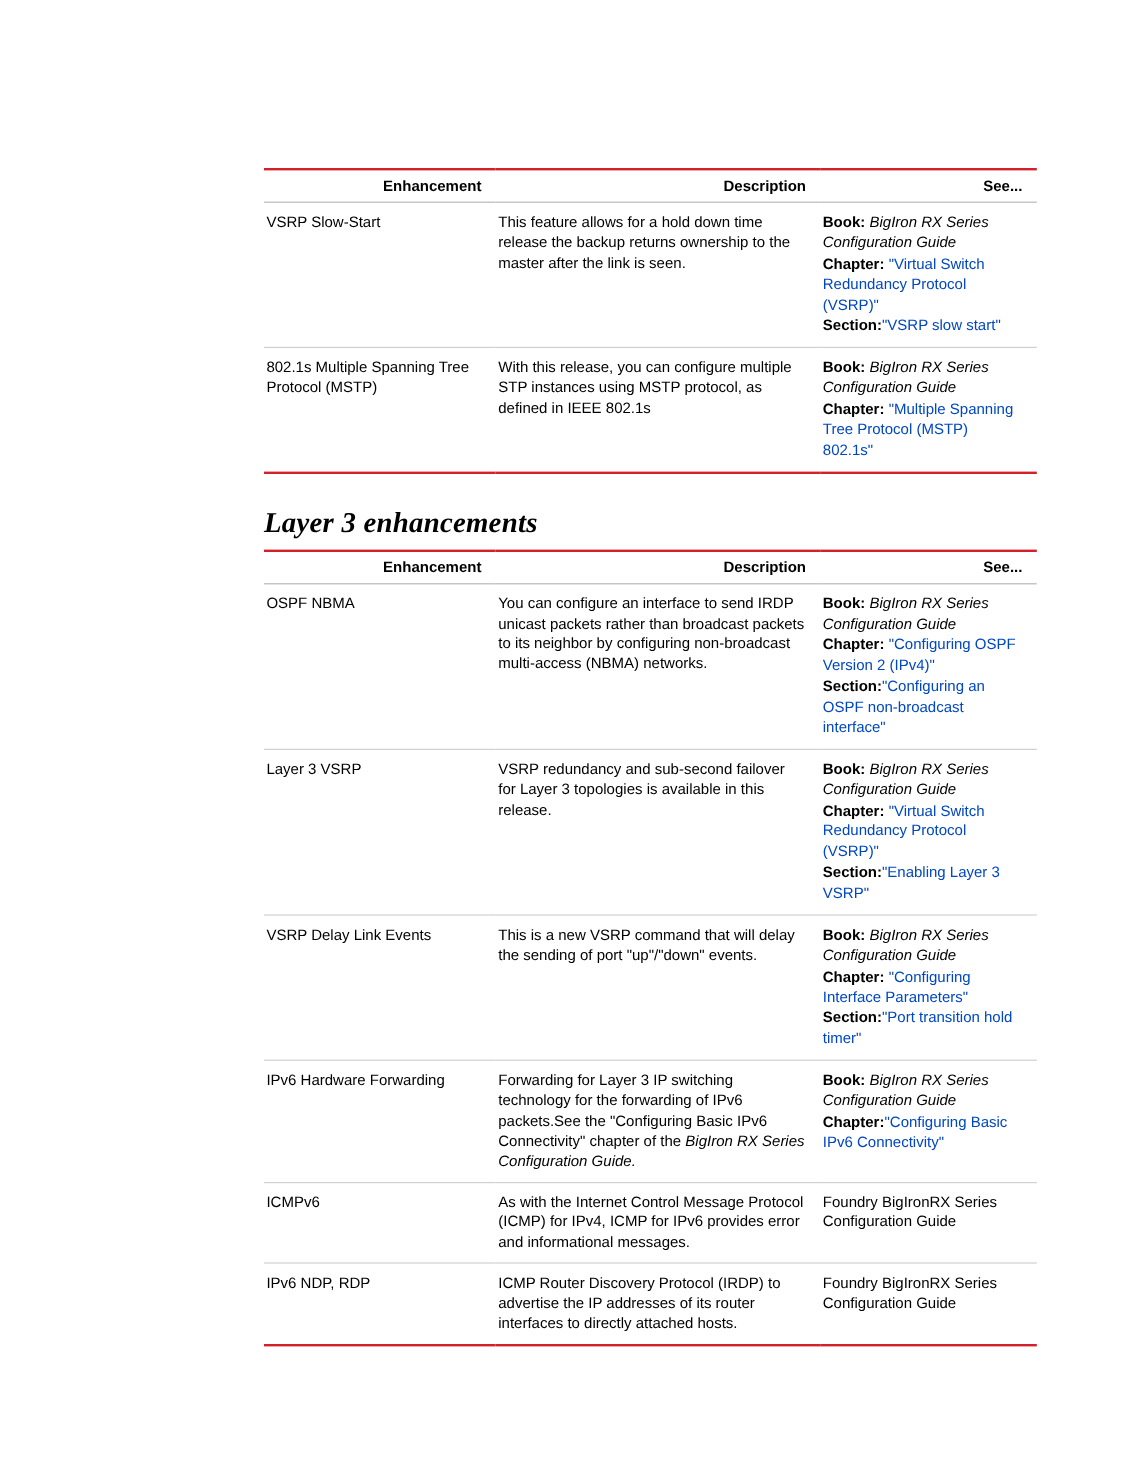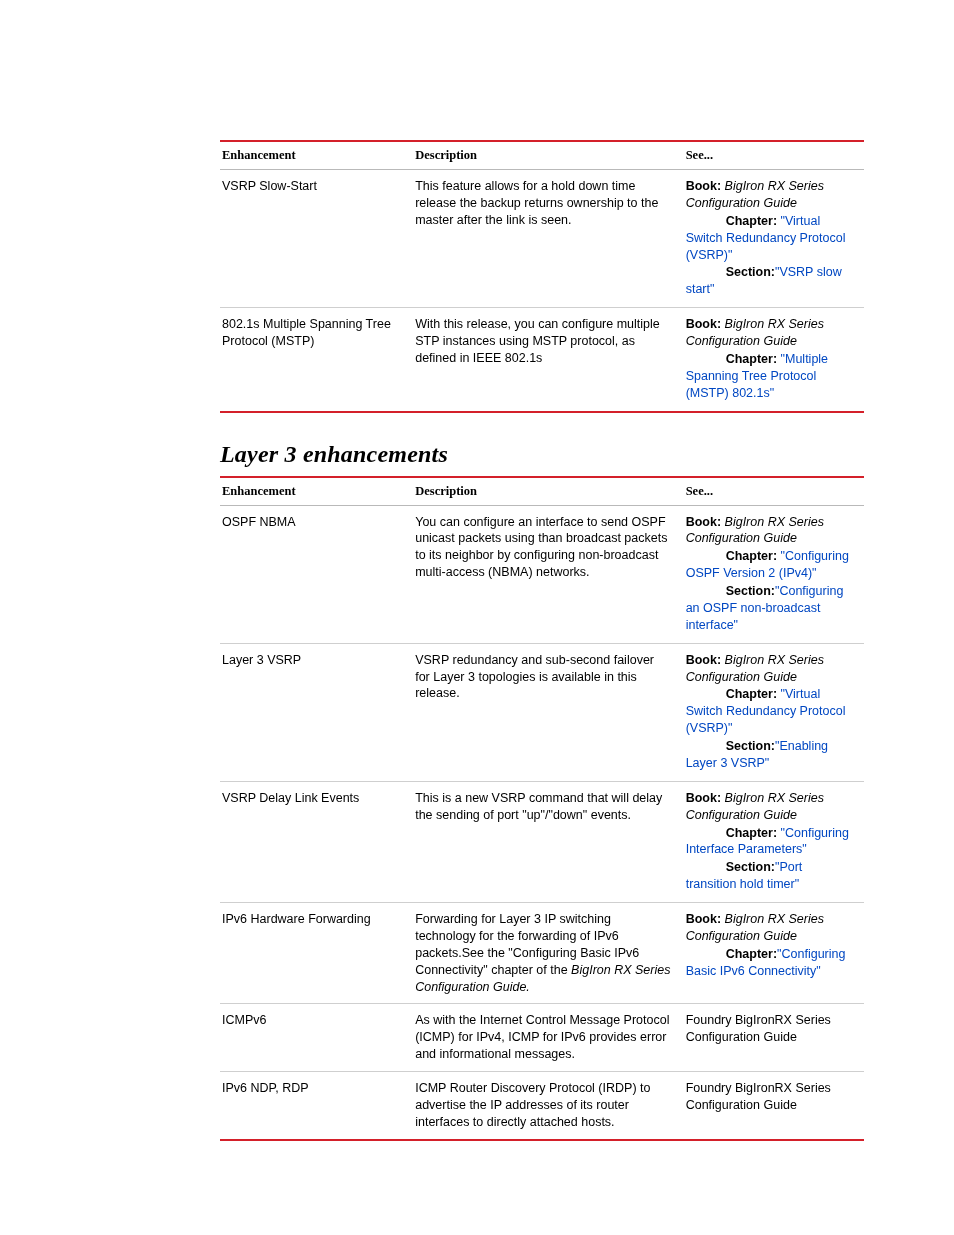--- a/index.html
+++ b/index.html
@@ -33,45 +33,45 @@
     font-weight: bold;
     font-stretch: condensed;
   }
   table {
     border-collapse: collapse;
     width: 100%;
     border-top: 2.5px solid #d4202a;
     border-bottom: 2px solid #d4202a;
   }
   thead th {
-    font-family: Liberation Serif, serif;
+    font-family: Liberation Sans, sans-serif;
     font-weight: bold;
     font-stretch: condensed;
     font-size: 12.5px;
-    text-align: left;
+    text-align: right;
     padding: 6px 12px 6px 2px;
     border-bottom: 1px solid #b9b9b9;
     vertical-align: bottom;
   }
   tbody td {
     font-size: 12.5px;
     padding: 8px 12px 8px 2px;
     vertical-align: top;
     border-bottom: 1px solid #cfcfcf;
     line-height: 1.35;
   }
   tbody tr:last-child td {
     border-bottom: none;
   }
   .col-enh { width: 30%; }
   .col-desc { width: 42%; }
   .col-see { width: 28%; }
   .ref-book-label { font-weight: bold; }
   .ref-book-title { font-style: italic; text-align: right; }
-  .ref-label { font-weight: bold; margin-left: 40px; }
+  .ref-label { font-weight: bold; }
   .link { color: #0047c2; }
   .ref-block > div { margin-bottom: 1px; }
   .section-heading {
     font-family: "Times New Roman", Times, serif;
     font-style: italic;
     font-weight: bold;
     font-size: 24px;
     margin: 28px 0 8px 0;
     letter-spacing: 0.2px;
   }
@@ -132,21 +132,21 @@
   <thead>
     <tr>
       <th>Enhancement</th>
       <th>Description</th>
       <th>See...</th>
     </tr>
   </thead>
   <tbody>
     <tr>
       <td>OSPF NBMA</td>
-      <td>You can configure an interface to send OSPF unicast packets using than broadcast packets to its neighbor by configuring non-broadcast multi-access (NBMA) networks.</td>
+      <td>You can configure an interface to send IRDP unicast packets rather than broadcast packets to its neighbor by configuring non-broadcast multi-access (NBMA) networks.</td>
       <td>
         <div class="ref-block">
           <div><span class="ref-book-label">Book:</span> <span class="ref-book-title">BigIron RX Series Configuration Guide</span></div>
           <div><span class="ref-label">Chapter:</span> <span class="link">"Configuring OSPF Version 2 (IPv4)"</span></div>
           <div><span class="ref-label">Section:</span><span class="link">"Configuring an OSPF non-broadcast interface"</span></div>
         </div>
       </td>
     </tr>
     <tr>
       <td>Layer 3 VSRP</td>

